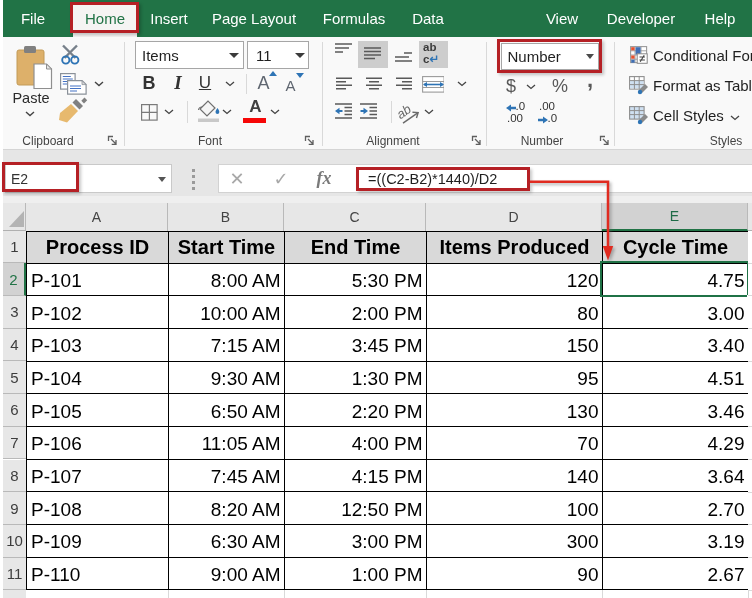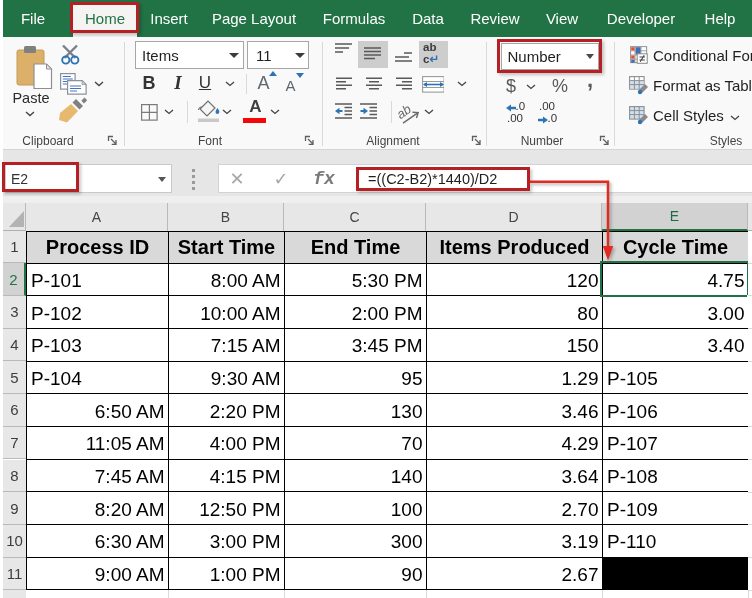--- a/index.html
+++ b/index.html
@@ -18,21 +18,20 @@
 <div class="abs" style="left:3px;top:0;width:752px;height:598px;background:#fff">
 
 <div class="abs" style="left:0;top:0;width:752px;height:37px;background:#217346"></div>
 <div class="abs" style="left:70px;top:2px;width:64px;height:35px;background:#f5f4f3"></div>
 <div class="tab" style="left:8px;width:44px">File</div>
 <div class="tab" style="left:70px;width:64px;color:#217346">Home</div>
 <div class="tab" style="left:140px;width:52px">Insert</div>
 <div class="tab" style="left:206px;width:90px">Page Layout</div>
 <div class="tab" style="left:314px;width:74px">Formulas</div>
 <div class="tab" style="left:402px;width:46px">Data</div>
-<div class="tab" style="left:462px;width:60px">Review</div>
 <div class="tab" style="left:536px;width:46px">View</div>
 <div class="tab" style="left:598px;width:80px">Developer</div>
 <div class="tab" style="left:696px;width:42px">Help</div>
 <div class="redbox" style="left:67px;top:2px;width:69px;height:31px"></div>
 
 <div class="abs" style="left:0;top:37px;width:752px;height:113px;background:#f9f9f9;border-bottom:1px solid #d5d5d5"></div>
 <div class="rsep" style="left:121px"></div>
 <div class="rsep" style="left:319px"></div>
 <div class="rsep" style="left:483px"></div>
 <div class="rsep" style="left:611px"></div>
@@ -242,21 +241,21 @@
 
 <div class="abs" style="left:0;top:150px;width:752px;height:46px;background:#e6e6e6"></div>
 <div class="abs" style="left:0;top:196px;width:752px;height:7px;background:#efefef"></div>
 <div class="abs" style="left:2px;top:164px;width:167px;height:29px;background:#fff;border:1px solid #c9c9c9"></div>
 <div class="abs" style="left:8px;top:164px;height:29px;display:flex;align-items:center;font-size:14px;color:#333">E2</div>
 <div class="abs" style="left:155px;top:177px;width:0;height:0;border-left:4px solid transparent;border-right:4px solid transparent;border-top:5px solid #555"></div>
 <div class="abs" style="left:189px;top:169px;width:3px;height:21px;background:repeating-linear-gradient(#9a9a9a 0 3px,transparent 3px 6px)"></div>
 <div class="abs" style="left:215px;top:164px;width:537px;height:29px;background:#fff;border:1px solid #d2d2d2;border-right:none"></div>
 <div class="abs ctr" style="left:226px;top:164px;width:16px;height:29px;color:#a8a8a8;font-size:18px">✕</div>
 <div class="abs ctr" style="left:270px;top:164px;width:16px;height:29px;color:#a8a8a8;font-size:18px">✓</div>
-<div class="abs ctr" style="left:311px;top:164px;width:20px;height:29px;color:#7a7a7a;font-size:18px;font-family:Liberation Mono, monospace;font-style:italic;font-weight:bold">fx</div>
+<div class="abs ctr" style="left:311px;top:164px;width:20px;height:29px;color:#7a7a7a;font-size:18px;font-family:Liberation Serif, serif;font-style:italic;font-weight:bold">fx</div>
 <div class="abs" style="left:365px;top:164px;height:29px;display:flex;align-items:center;font-size:14.5px;color:#1f1f1f">=((C2-B2)*1440)/D2</div>
 <div class="redbox" style="left:-1px;top:162px;width:77px;height:30px"></div>
 <div class="redbox" style="left:353px;top:167px;width:174px;height:24px"></div>
 
 <div class="abs" style="left:0;top:203px;width:752px;height:28px;background:#e7e7e7"></div>
 <div class="colh" style="left:0;width:23px"></div>
 <div class="colh" style="left:23px;width:142px">A</div>
 <div class="colh" style="left:165px;width:116px">B</div>
 <div class="colh" style="left:281px;width:142px">C</div>
 <div class="colh" style="left:423px;width:176px">D</div>
@@ -293,22 +292,23 @@
       <div class="cell cr">2:00 PM</div>
       <div class="cell cr">80</div>
       <div class="cell cr">3.00</div>
 <div class="cell cl">P-103</div>
       <div class="cell cr">7:15 AM</div>
       <div class="cell cr">3:45 PM</div>
       <div class="cell cr">150</div>
       <div class="cell cr">3.40</div>
 <div class="cell cl">P-104</div>
       <div class="cell cr">9:30 AM</div>
+      <div class="cell cr">1:30 PM</div>
       <div class="cell cr">95</div>
-      <div class="cell cr">1.29</div>
+      <div class="cell cr">4.51</div>
 <div class="cell cl">P-105</div>
       <div class="cell cr">6:50 AM</div>
       <div class="cell cr">2:20 PM</div>
       <div class="cell cr">130</div>
       <div class="cell cr">3.46</div>
 <div class="cell cl">P-106</div>
       <div class="cell cr">11:05 AM</div>
       <div class="cell cr">4:00 PM</div>
       <div class="cell cr">70</div>
       <div class="cell cr">4.29</div>

